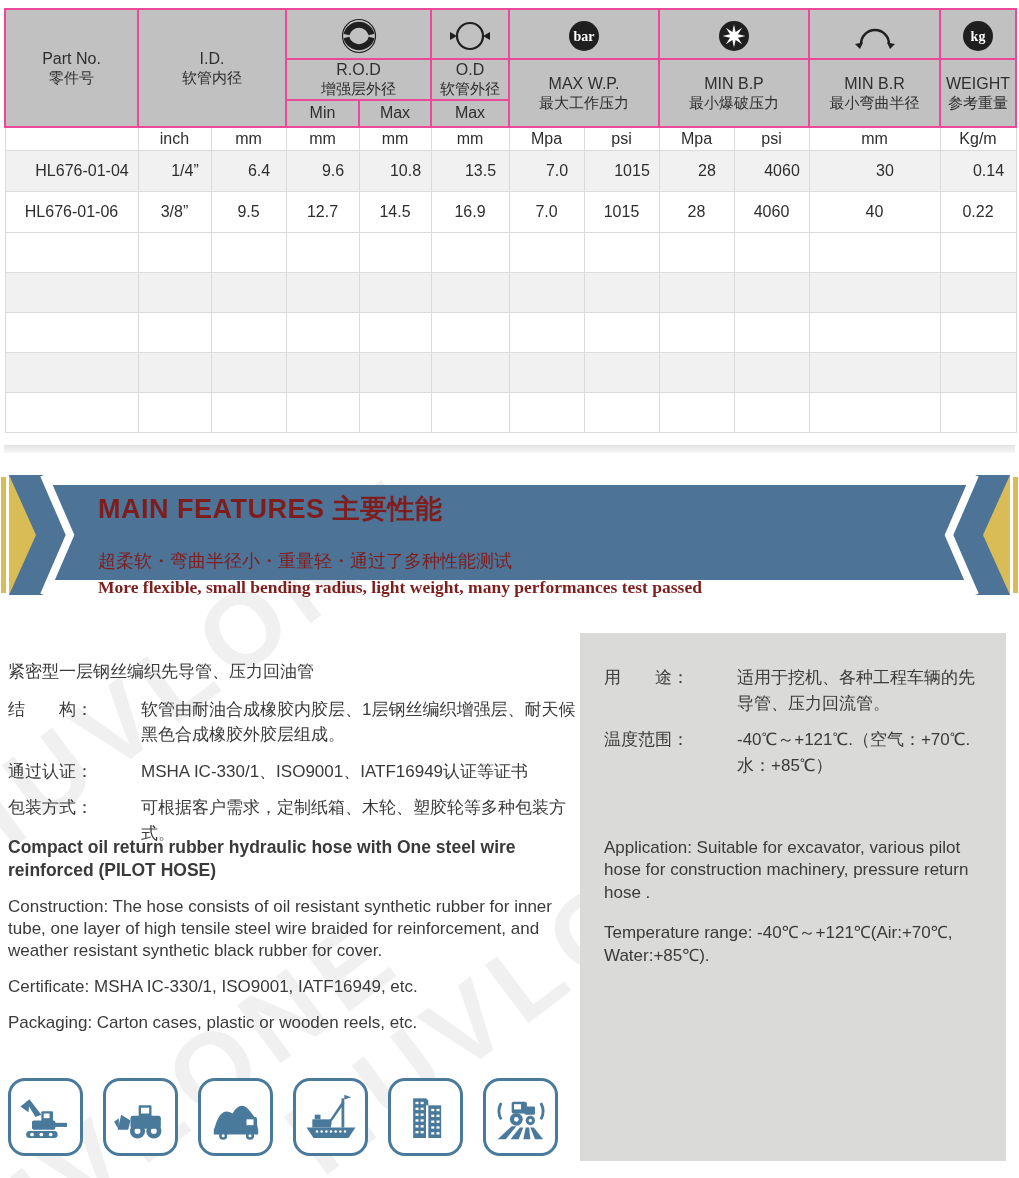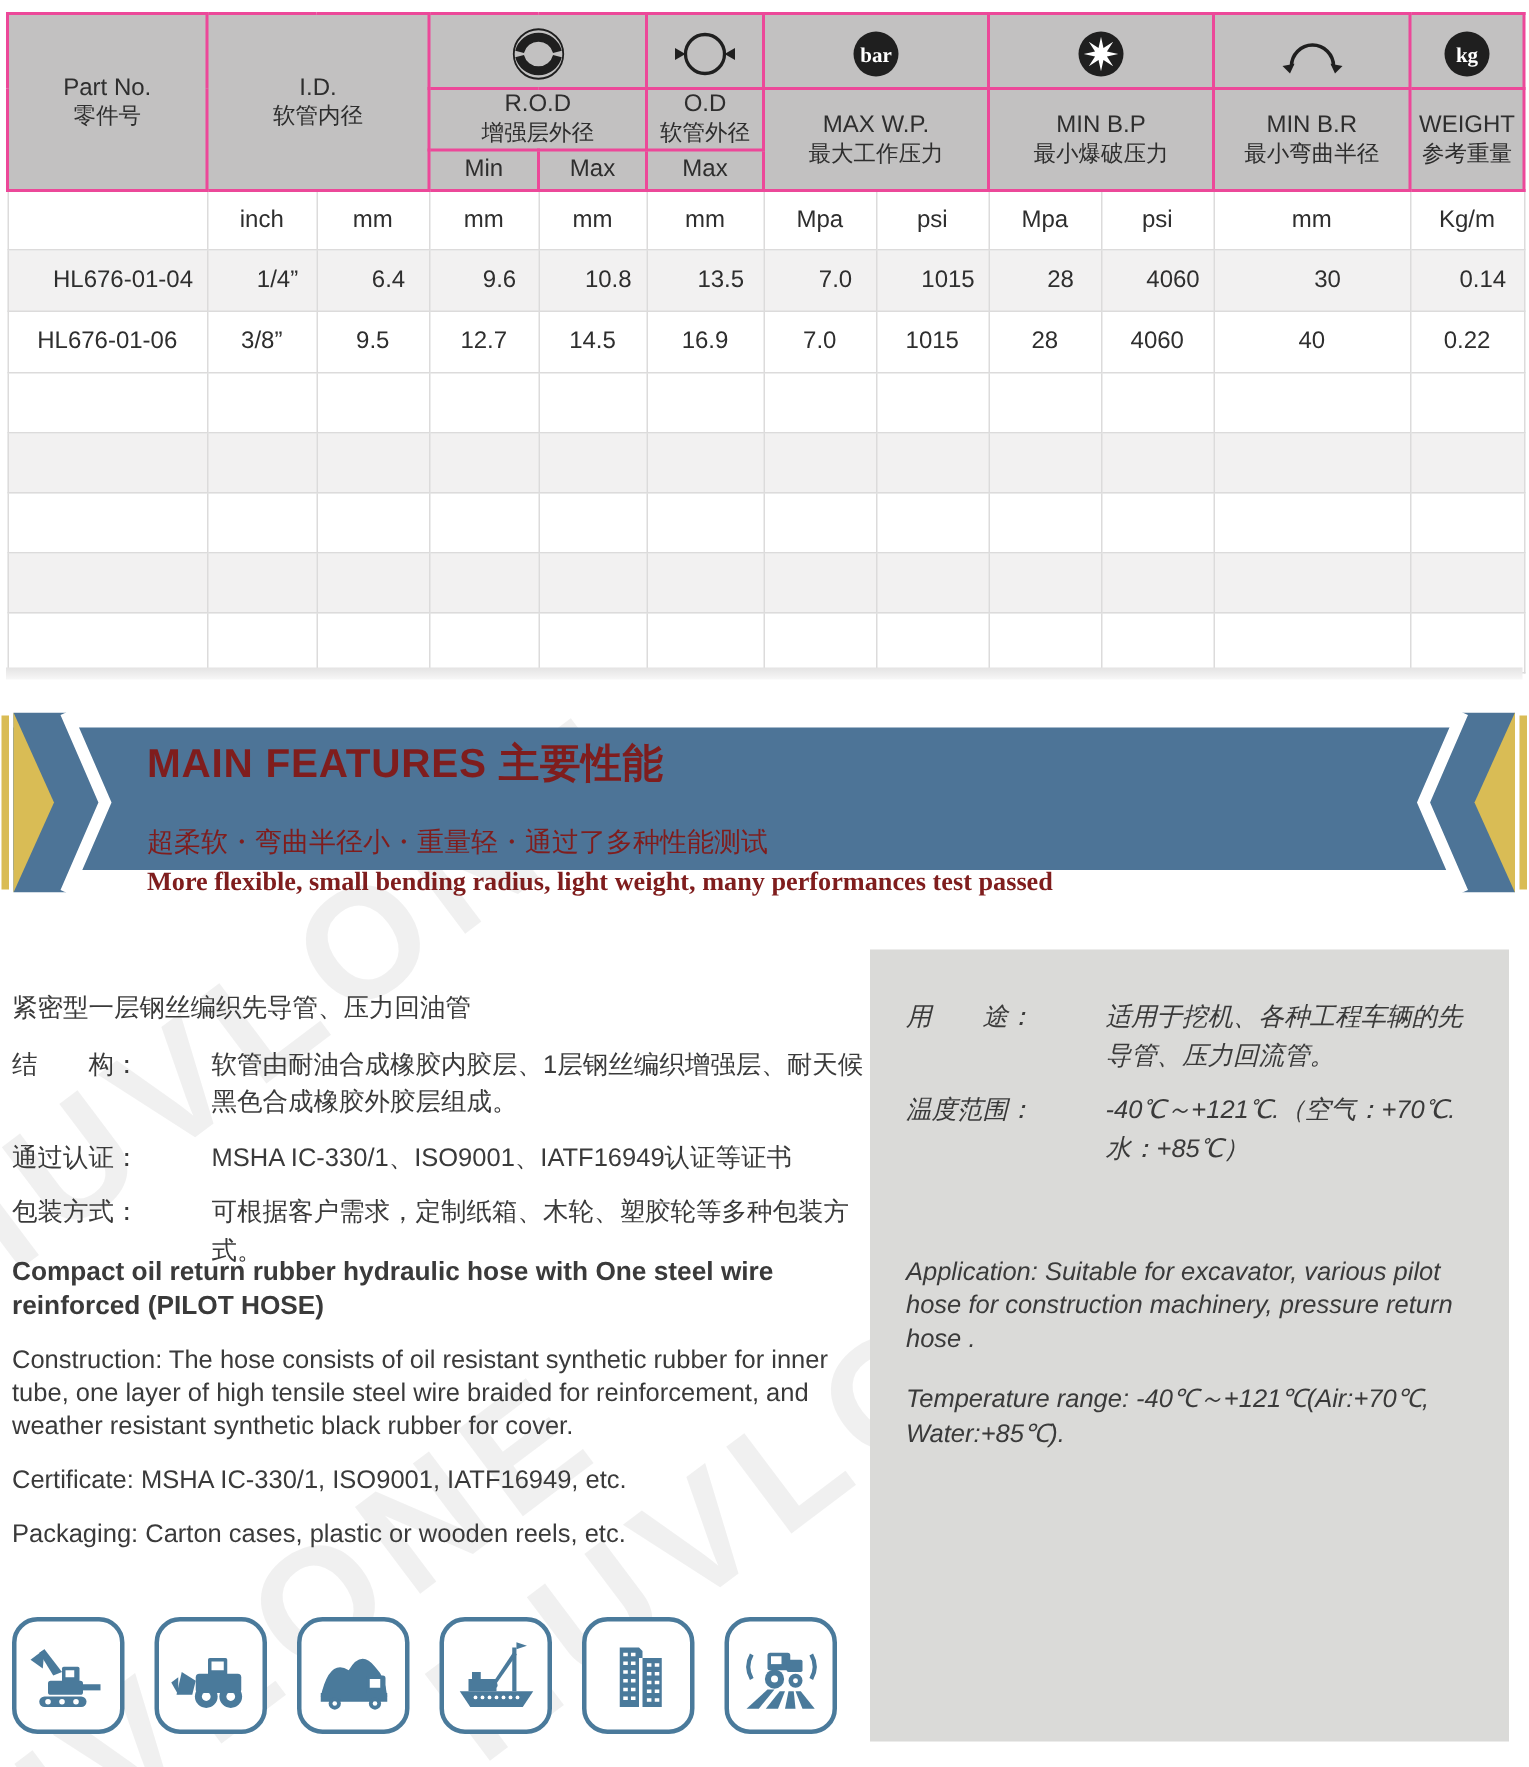--- a/index.html
+++ b/index.html
@@ -7,42 +7,42 @@
         font-family:"Liberation Sans",sans-serif;color:#3a3a3a;}
   .layer{position:absolute;z-index:2;}
   
   .wm{position:absolute;z-index:1;font-size:105px;font-weight:bold;letter-spacing:10px;
       color:rgba(205,205,205,0.30);transform:rotate(-37deg);transform-origin:left center;white-space:nowrap;}
   
   table.spec{border-collapse:collapse;table-layout:fixed;width:1011px;font-size:16px;color:#2e2e2e;}
   table.spec th{background:#c2c1c1;border:2px solid #ec4899;font-weight:400;padding:0;line-height:1.25;}
   table.spec td{border:1px solid #dcdbdb;text-align:center;padding:0;}
   tr.h-icons{height:50px;} tr.h-labels{height:30px;} tr.h-minmax{height:27px;}
-  tr.u-row{height:40px;} tr.d-row{height:41px;} tr.e-row{height:40px;}
+  tr.u-row{height:24px;} tr.d-row{height:41px;} tr.e-row{height:40px;}
   tr.u-row td{background:#fff;}
   tr.d-row.alt td, tr.e-row.alt td{background:#f2f1f1;padding-left:21px;}
   .hcell .en{font-size:16px;} .hcell .zh{font-size:15px;}
   th.icon-cell svg{display:block;margin:4px auto 0;}
   
   .tbl-shadow{left:4px;top:445px;width:1011px;height:8px;
       background:linear-gradient(#e4e3e3,#f7f7f7);}
   
   .banner-svg{left:0;top:475px;}
   .banner-text{left:98px;top:491px;color:#7f1d1d;}
   .banner-text .ttl{font-size:27px;font-weight:bold;letter-spacing:.5px;margin:0;}
   .banner-text .zh{font-size:18px;margin-top:22px;}
   .banner-text .en{font-family:"Liberation Serif",serif;font-weight:bold;font-size:17.5px;margin-top:4px;}
   
   .cn{left:8px;top:634px;width:572px;font-size:17px;line-height:1.5;}
   .cn .intro{margin-bottom:12px;margin-top:25px;}
   .spec-item{display:flex;margin-bottom:11px;gap:48px;}
   .spec-item .lbl{flex:0 0 auto;white-space:nowrap;}
   .spec-item .txt{flex:1 1 auto;}
   
-  .gray-box{left:580px;top:633px;width:426px;height:528px;background:#dadad8;font-style:italic;}
+  .gray-box{left:580px;top:633px;width:426px;height:528px;background:#dadad8;}
   .gray-zh{position:absolute;left:24px;top:32px;right:16px;font-size:17px;line-height:1.5;}
   .gray-en{position:absolute;left:24px;top:204px;right:12px;font-size:17px;line-height:1.32;}
   .gray-en p{margin:0 0 18px 0;}
   
   .en-sec{left:8px;top:836px;width:568px;font-size:17px;line-height:1.3;}
   .en-sec .bold-title{font-weight:bold;font-size:17.5px;margin:0 0 14px 0;}
   .en-sec p{margin:0 0 14px 0;}
   
   .icons-row{left:8px;top:1078px;display:flex;gap:20px;}
   .app-icon{width:75px;height:78px;border:3px solid #4a7a9b;border-radius:17px;box-sizing:border-box;

